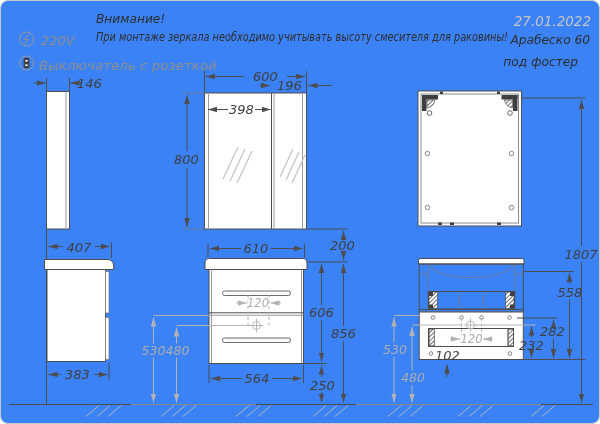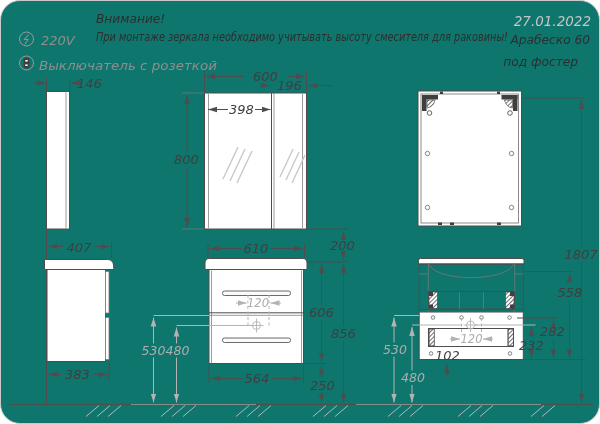--- a/index.html
+++ b/index.html
@@ -1,18 +1,18 @@
 <!DOCTYPE html>
 <html><head>
 <meta charset="utf-8">
 <style>
   html,body{margin:0;padding:0;background:#ffffff;}
   .canvas{
-    position:relative;width:600px;height:424px;background:#0f766e;
-    border:1px solid #c9c9c9;border-radius:20px;box-sizing:border-box;
+    position:relative;width:600px;height:424px;background:#3b82f6;
+    border:1px solid #c9c9c9;border-radius:8px;box-sizing:border-box;
     font-family:"DejaVu Sans",sans-serif;overflow:hidden;
   }
   svg{display:block;}
   text{font-family:"DejaVu Sans",sans-serif;font-style:italic;}
   .t-dim{font-size:13px;fill:#3f3f3f;}
   .t-dim-g{font-size:12.5px;fill:#adadad;}
   .t-sm-g{font-size:11.5px;fill:#adadad;}
   .t-head{font-size:12.2px;fill:#2e2e2e;}
   .t-date{font-size:13.5px;fill:#c6c6c6;}
   .t-gray{font-size:13px;fill:#8e8e8e;}

